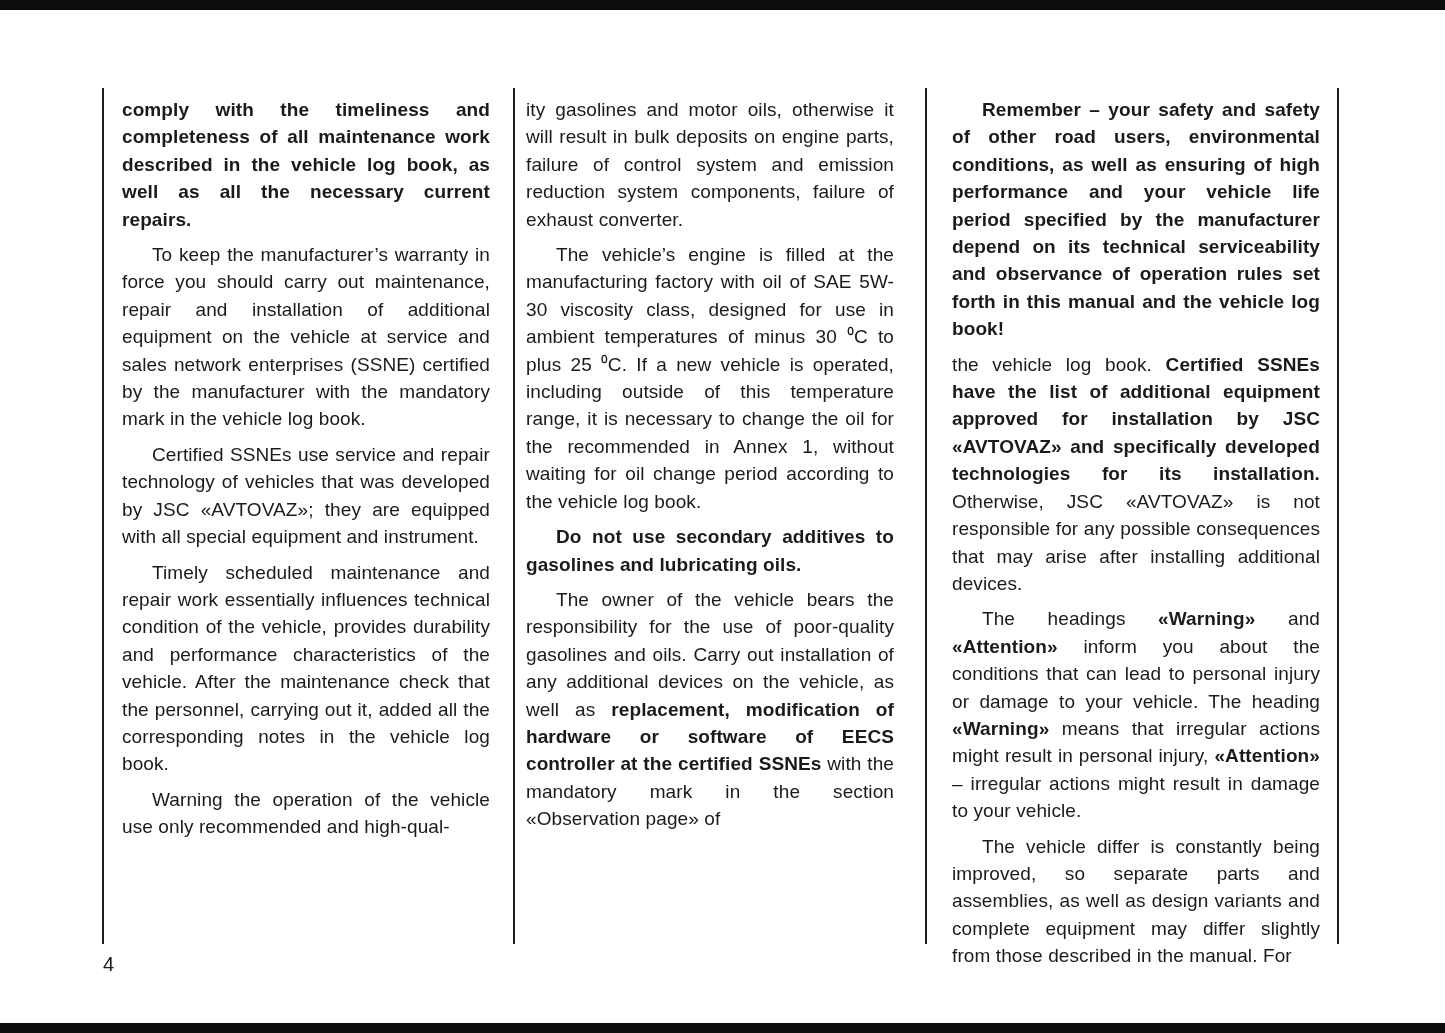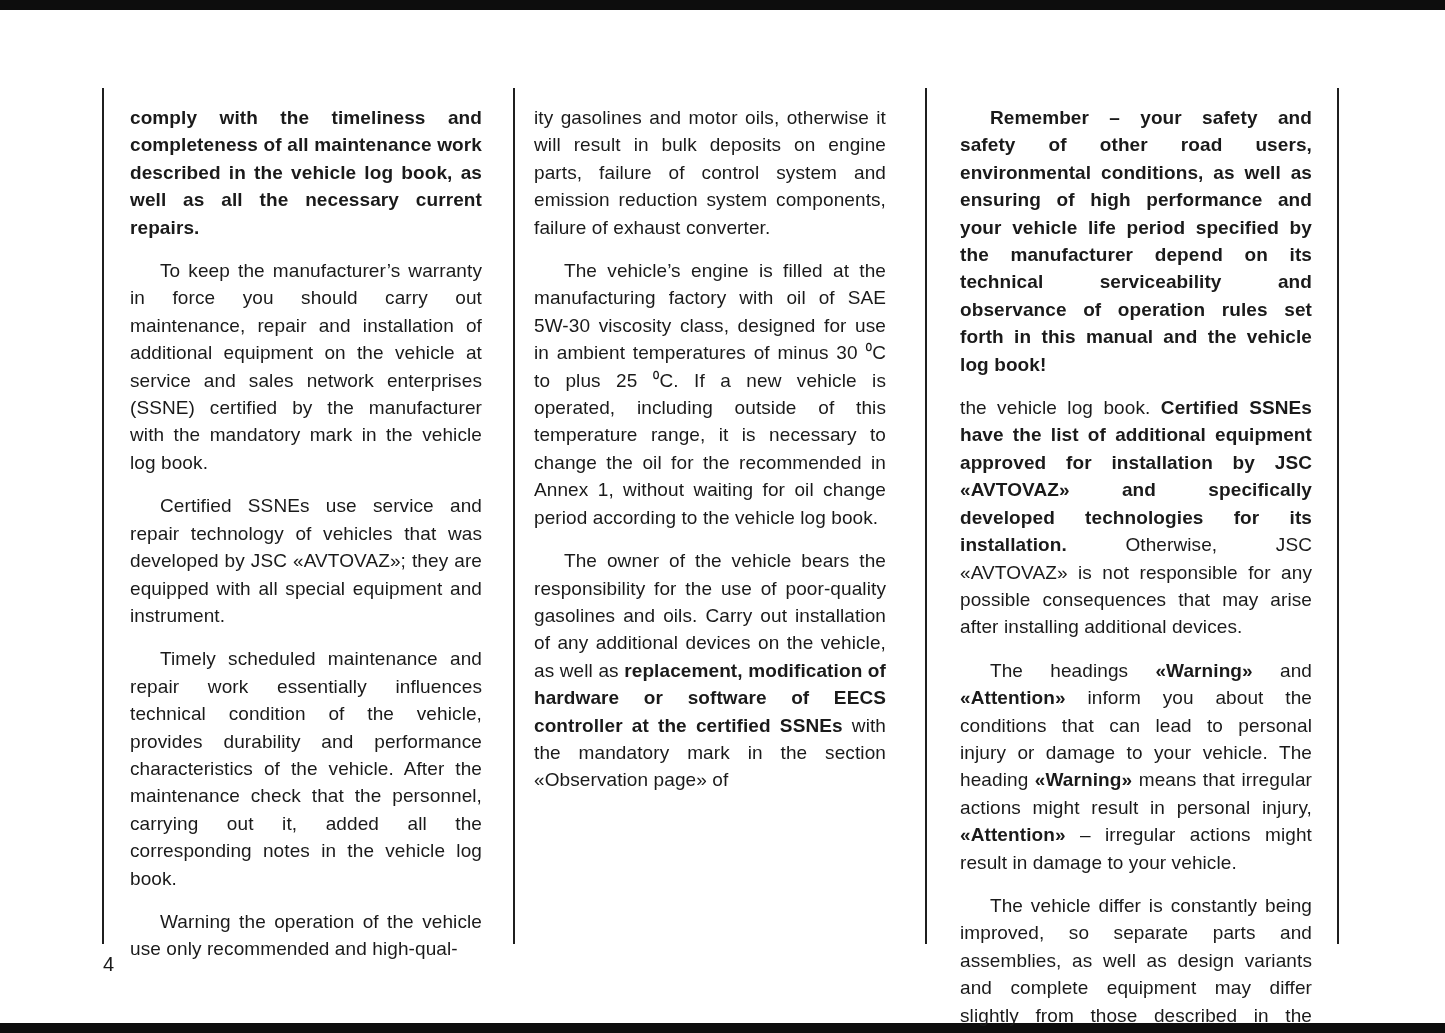--- a/index.html
+++ b/index.html
@@ -36,21 +36,21 @@
     position: absolute;
     top: 88px;
     width: 384px;
     font-size: 19px;
     line-height: 27.4px;
   }
   .col-1 { left: 114px; }
   .col-2 { left: 518px; }
   .col-3 { left: 944px; }
   p.para {
-    margin: 16px;
+    margin: 8px;
     text-align: justify;
     letter-spacing: 0.1px;
   }
   p.para.indent { text-indent: 30px; }
   .bold { font-weight: 700; }
   .page-number {
     position: absolute;
     left: 103px;
     top: 953px;
     font-size: 20px;
@@ -72,20 +72,21 @@
   <div class="col col-1">
       <p class="para"><span class="bold">comply with the timeliness and completeness of all maintenance work described in the vehicle log book, as well as all the necessary current repairs.</span></p>
       <p class="para indent"><span>To keep the manufacturer’s warranty in force you should carry out maintenance, repair and installation of additional equipment on the vehicle at service and sales network enterprises (SSNE) certified by the manufacturer with the mandatory mark in the vehicle log book.</span></p>
       <p class="para indent"><span>Certified SSNEs use service and repair technology of vehicles that was developed by JSC «AVTOVAZ»; they are equipped with all special equipment and instrument.</span></p>
       <p class="para indent"><span>Timely scheduled maintenance and repair work essentially influences technical condition of the vehicle, provides durability and performance characteristics of the vehicle. After the maintenance check that the personnel, carrying out it, added all the corresponding notes in the vehicle log book.</span></p>
       <p class="para indent"><span>Warning the operation of the vehicle use only recommended and high-qual-</span></p>
     </div>
   <div class="col col-2">
       <p class="para"><span>ity gasolines and motor oils, otherwise it will result in bulk deposits on engine parts, failure of control system and emission reduction system components, failure of exhaust converter.</span></p>
       <p class="para indent"><span>The vehicle’s engine is filled at the manufacturing factory with oil of SAE 5W-30 viscosity class, designed for use in ambient temperatures of minus 30 ⁰C to plus 25 ⁰C. If a new vehicle is operated, including outside of this temperature range, it is necessary to change the oil for the recommended in Annex 1, without waiting for oil change period according to the vehicle log book.</span></p>
+      <p class="para indent"><span class="bold">Do not use secondary additives to gasolines and lubricating oils.</span></p>
       <p class="para indent"><span>The owner of the vehicle bears the responsibility for the use of poor-quality gasolines and oils. Carry out installation of any additional devices on the vehicle, as well as </span><span class="bold">replacement, modification of hardware or software of EECS controller at the certified SSNEs</span><span> with the mandatory mark in the section «Observation page» of</span></p>
     </div>
   <div class="col col-3">
       <p class="para indent"><span class="bold">Remember – your safety and safety of other road users, environmental conditions, as well as ensuring of high performance and your vehicle life period specified by the manufacturer depend on its technical serviceability and observance of operation rules set forth in this manual and the vehicle log book!</span></p>
       <p class="para"><span>the vehicle log book. </span><span class="bold">Certified SSNEs have the list of additional equipment approved for installation by JSC «AVTOVAZ» and specifically developed technologies for its installation.</span><span> Otherwise, JSC «AVTOVAZ» is not responsible for any possible consequences that may arise after installing additional devices.</span></p>
       <p class="para indent"><span>The headings </span><span class="bold">«Warning»</span><span> and </span><span class="bold">«Attention»</span><span> inform you about the conditions that can lead to personal injury or damage to your vehicle. The heading </span><span class="bold">«Warning»</span><span> means that irregular actions might result in personal injury, </span><span class="bold">«Attention»</span><span> – irregular actions might result in damage to your vehicle.</span></p>
       <p class="para indent"><span>The vehicle differ is constantly being improved, so separate parts and assemblies, as well as design variants and complete equipment may differ slightly from those described in the manual. For</span></p>
     </div>
 
   <div class="page-number">4</div>

